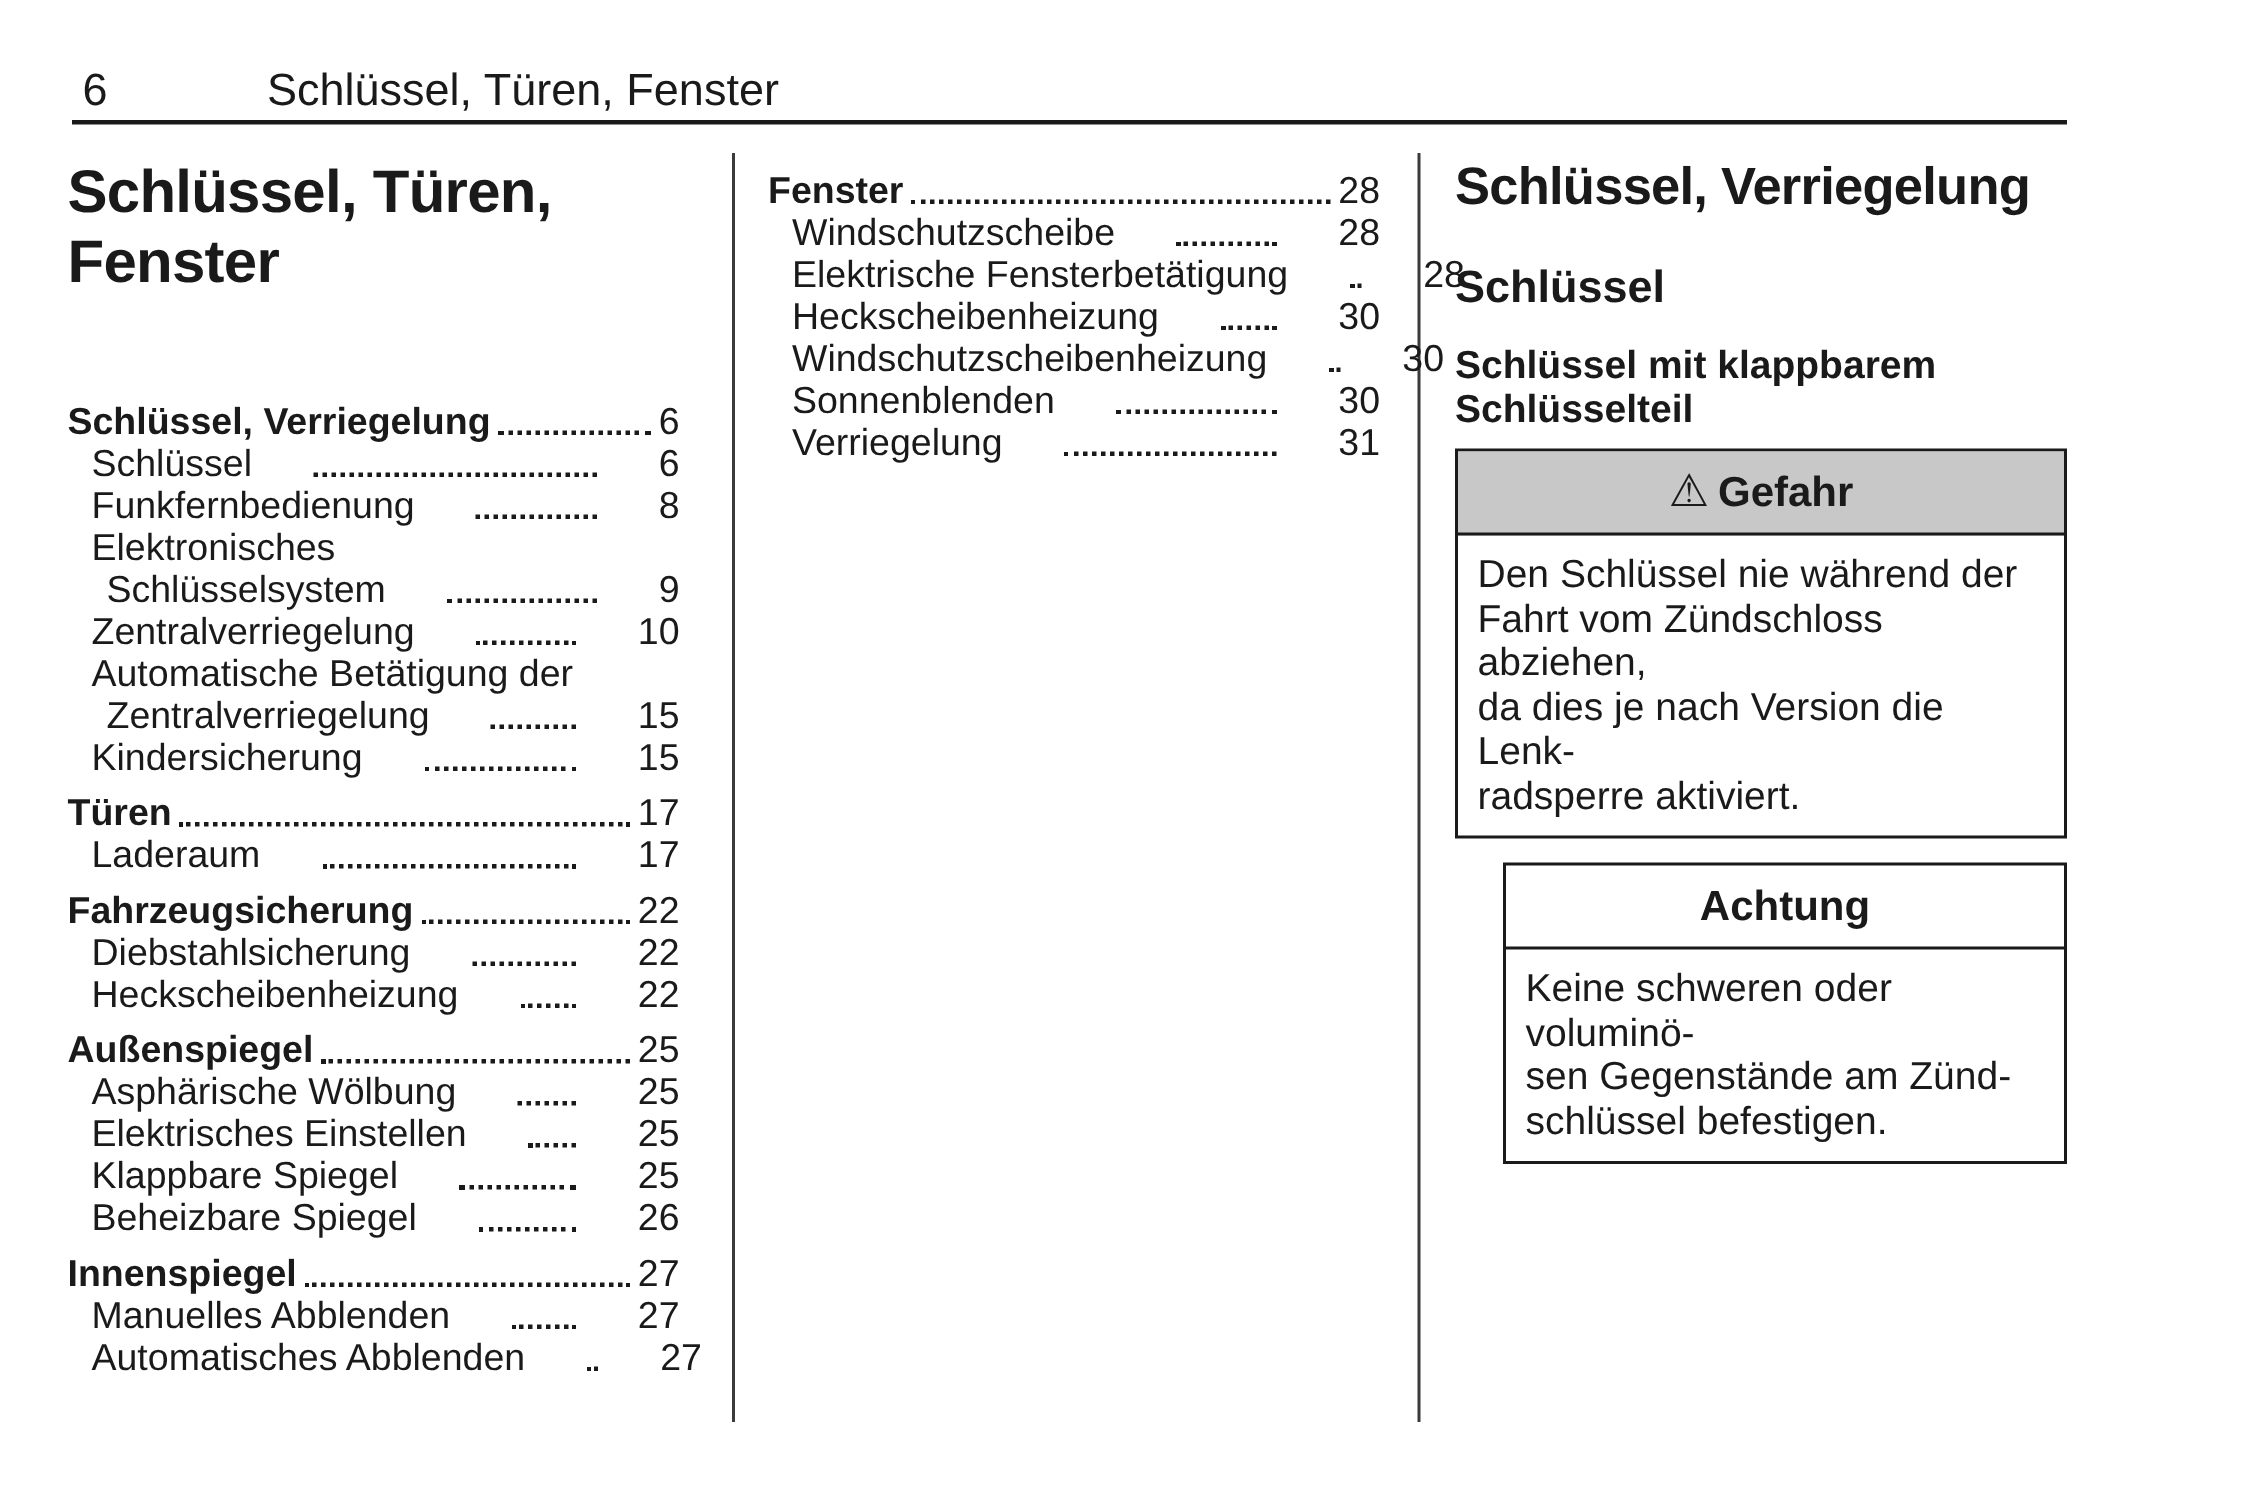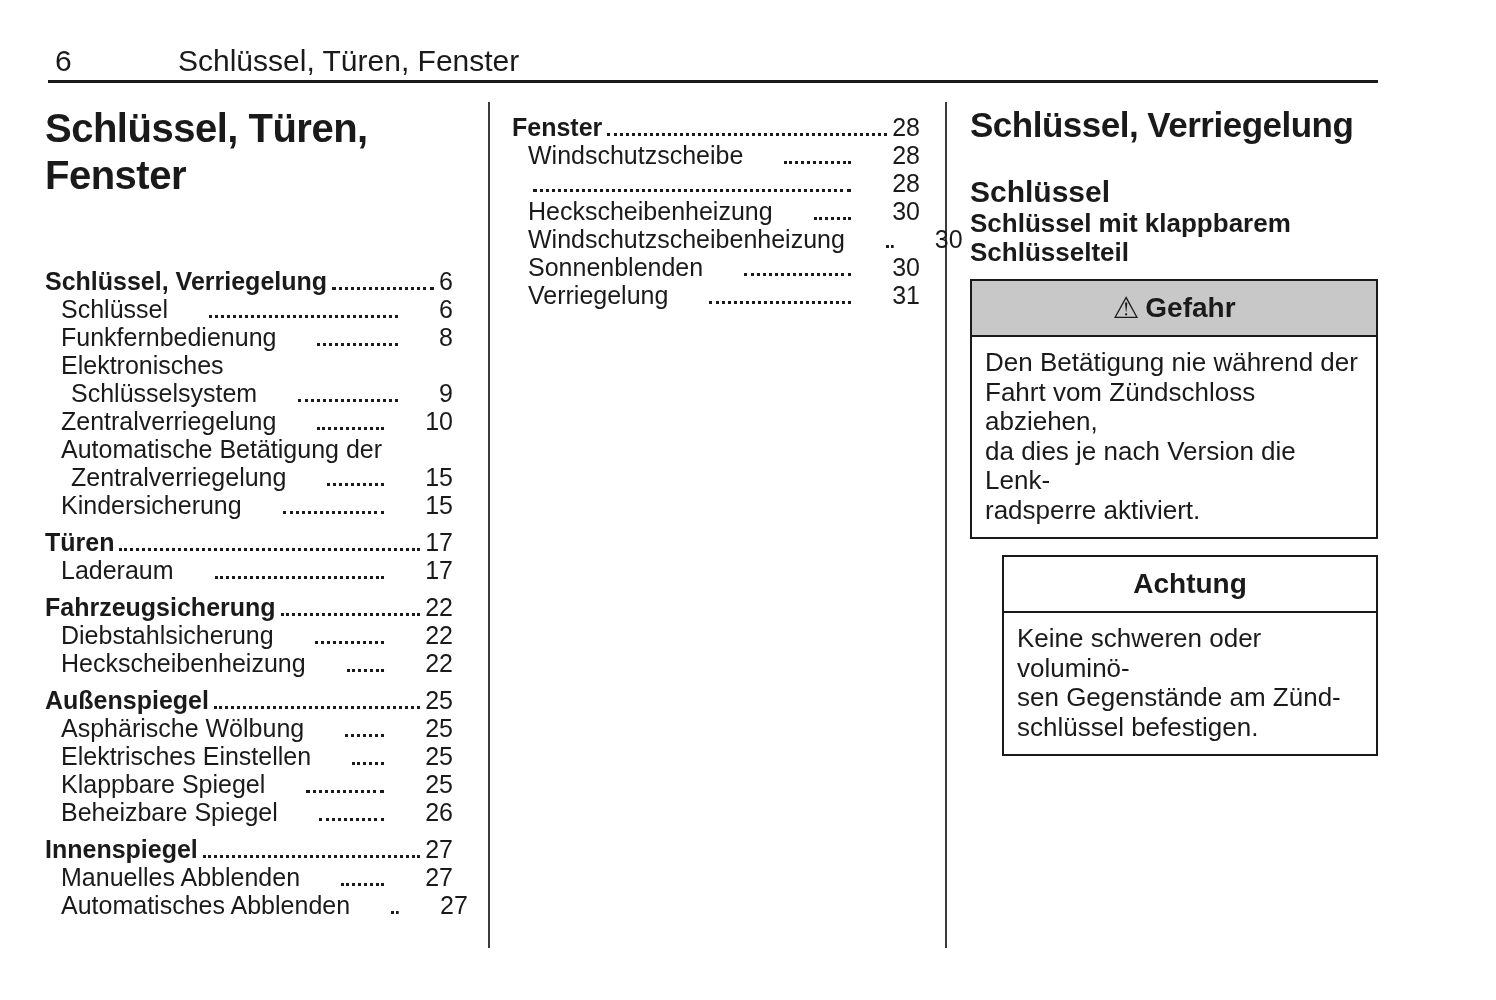--- a/index.html
+++ b/index.html
@@ -43,21 +43,21 @@
   .toc-line1{height:28px;white-space:nowrap;}
   .toc-line1.sub{padding-left:16px;}
   .toc-label{white-space:nowrap;}
   .toc-dots{flex:1 1 auto;min-width:8px;border-bottom:3.2px dotted var(--text);
     align-self:flex-end;margin:0 4px 5px 5px;}
   .toc-page{margin-left:1px;}
 
   
   .section-title{margin-top:5px;font-size:35px;line-height:40px;font-weight:700;letter-spacing:-0.5px;}
   .subsection-title{margin-top:30px;font-size:30px;line-height:34px;font-weight:700;}
-  .topic-title{font-size:26px;line-height:29px;font-weight:700;white-space:pre-line;}
+  .topic-title{margin-top:20px;font-size:26px;line-height:29px;font-weight:700;white-space:pre-line;}
 
   .warn-box{margin-top:12px;border:2px solid var(--border);}
   .warn-box + .warn-box{margin-top:16px;margin-left:32px;}
   .warn-box .box-header{height:56px;border-bottom:2px solid var(--border);
     display:flex;align-items:center;justify-content:center;font-size:28px;font-weight:700;}
   .warn-box.danger .box-header{background:var(--gray);}
   .warn-box .box-body{padding:11px 13px 12px 13px;font-size:26px;line-height:29.5px;white-space:pre-line;}
   .warn-icon{font-family:"DejaVu Sans",sans-serif;font-weight:400;font-size:30px;
     margin-right:6px;line-height:1;}
 </style>
@@ -197,20 +197,21 @@
           <span class="toc-label">Fenster</span>
           <span class="toc-dots"></span>
           <span class="toc-page">28</span>
         </div>
         <div class="toc-row sub">
           <span class="toc-label">Windschutzscheibe</span>
           <span class="toc-dots"></span>
           <span class="toc-page">28</span>
         </div>
         <div class="toc-row sub">
+          <span class="toc-label">Elektrische Fensterbetätigung</span>
           <span class="toc-dots"></span>
           <span class="toc-page">28</span>
         </div>
         <div class="toc-row sub">
           <span class="toc-label">Heckscheibenheizung</span>
           <span class="toc-dots"></span>
           <span class="toc-page">30</span>
         </div>
         <div class="toc-row sub">
           <span class="toc-label">Windschutzscheibenheizung</span>
@@ -235,21 +236,21 @@
   <div class="section-title">Schlüssel, Verriegelung</div>
   <div class="subsection-title">Schlüssel</div>
   <div class="topic-title">Schlüssel mit klappbarem
 Schlüsselteil</div>
 
   <div class="warn-box danger">
     <div class="box-header">
       <span class="warn-icon">⚠</span>
       <span>Gefahr</span>
     </div>
-    <div class="box-body">Den Betätigung nie während der
+    <div class="box-body">Den Schlüssel nie während der
 Fahrt vom Zündschloss abziehen,
 da dies je nach Version die Lenk-
 radsperre aktiviert.</div>
   </div>
 
   <div class="warn-box caution">
     <div class="box-header">
       <span>Achtung</span>
     </div>
     <div class="box-body">Keine schweren oder voluminö-

